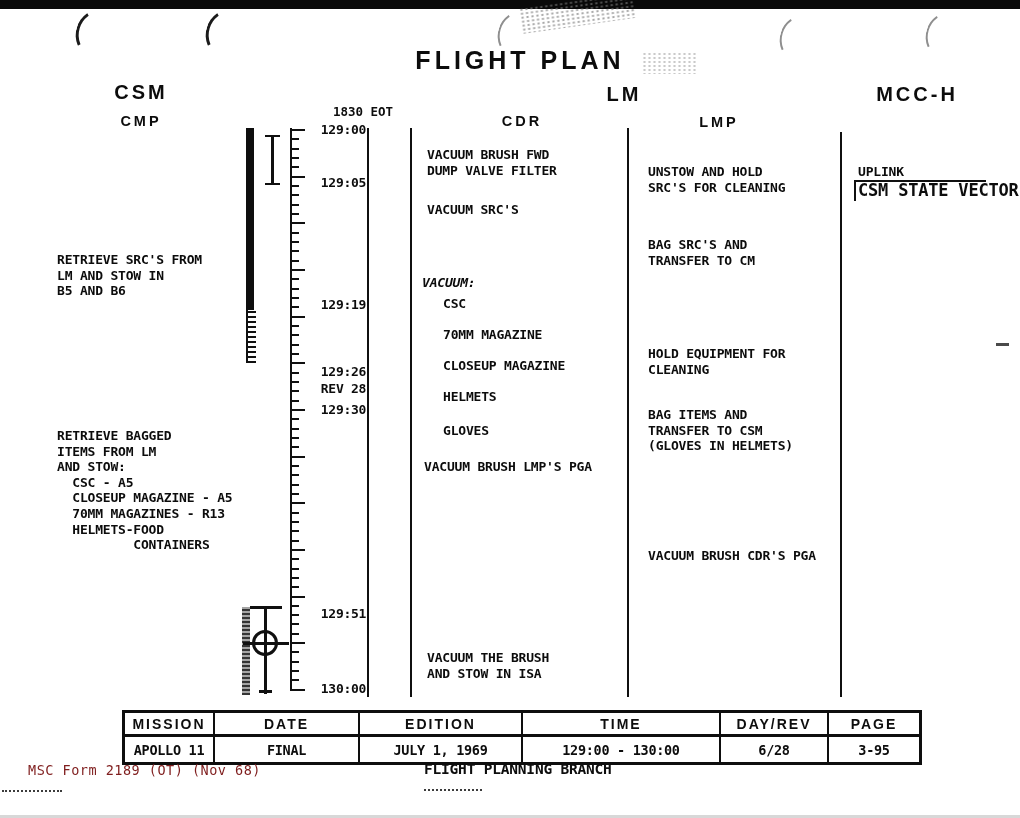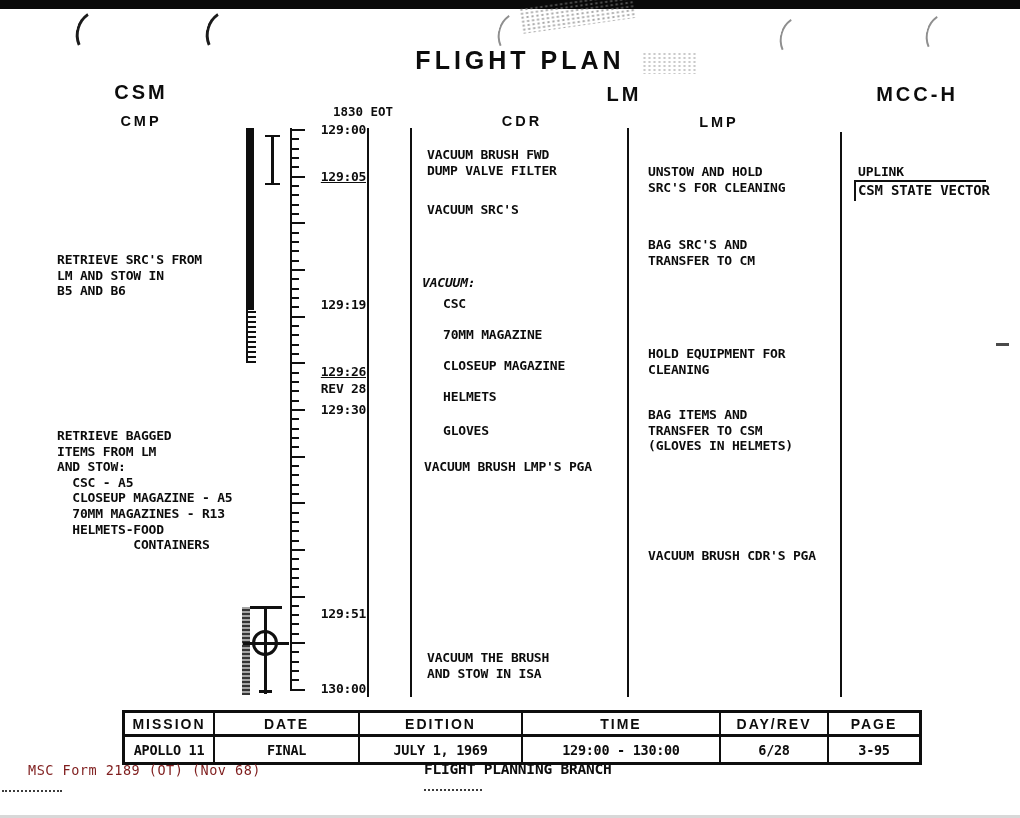--- a/index.html
+++ b/index.html
@@ -19,21 +19,21 @@
        font-weight:bold;color:#0c0c0c;}
   .title{font-size:25px;letter-spacing:4px;}
   .big{font-size:20px;letter-spacing:3px;}
   .small{font-size:14.5px;letter-spacing:3px;}
   
   .vline{position:absolute;width:2px;background:#101010;}
   .tick{position:absolute;left:292px;width:7px;height:2px;background:#101010;}
   .tick.major{width:13px;}
   .time-label{position:absolute;left:300px;width:66px;text-align:right;
        font-weight:bold;font-size:13px;line-height:16px;letter-spacing:-0.3px;}
-  .time-label.underline{text-decoration:underline;}
+  .time-label.underline{}
   .eot{position:absolute;left:300px;top:104px;width:66px;text-align:center;
        font-weight:bold;font-size:12.5px;margin-left:30px;}
   .bar-solid{position:absolute;left:246px;top:128px;width:8px;height:182px;background:#0e0e0e;}
   .bar-ladder{position:absolute;left:246px;top:310px;width:8px;height:53px;
        background:repeating-linear-gradient(0deg,#101010 0 2px,#fdfdfd 2px 5px);
        border-left:2px solid #101010;}
   .bar-fuzzy{position:absolute;left:242px;top:607px;width:8px;height:88px;opacity:.9;
        background:repeating-linear-gradient(0deg,#1e1e1e 0 2px,#9a9a9a 2px 4px);}
   .ibeam{position:absolute;left:265px;top:135px;width:15px;height:46px;
        border-top:2px solid #101010;border-bottom:2px solid #101010;
@@ -44,21 +44,21 @@
   .eatsym .circle{position:absolute;left:6px;top:24px;width:26px;height:26px;
        border:3px solid #101010;border-radius:50%;box-sizing:border-box;}
   .eatsym .cross{position:absolute;left:-3px;top:36px;width:46px;height:3px;background:#101010;}
   .eatsym .foot{position:absolute;left:13px;top:84px;width:13px;height:3px;background:#101010;}
   
   .txt{position:absolute;white-space:pre;font-weight:bold;font-size:13px;line-height:15.6px;
        letter-spacing:-0.2px;color:#0c0c0c;}
   
   .uplink-box{position:absolute;left:854px;top:180px;width:132px;height:21px;
        border-top:2px solid #101010;border-left:2px solid #101010;
-       font-weight:bold;font-size:14px;line-height:15px;letter-spacing:-0.2px;padding:1px 0 0 2px;
+       font-weight:bold;font-size:17px;line-height:15px;letter-spacing:-0.2px;padding:1px 0 0 2px;
        box-sizing:border-box;white-space:pre;}
   
   .ftable{position:absolute;left:122px;top:710px;display:grid;
        grid-template-columns:90px 145px 163px 198px 108px 90px;border:3px solid #0e0e0e;background:#fff;}
   .ftable .th{height:21px;display:flex;align-items:center;justify-content:center;
        font-family:"Liberation Sans",sans-serif;font-weight:bold;font-size:14px;letter-spacing:2px;
        border-right:2px solid #0e0e0e;border-bottom:3px solid #0e0e0e;}
   .ftable .td{height:25px;display:flex;align-items:center;justify-content:center;
        font-weight:bold;font-size:13.5px;letter-spacing:-0.3px;border-right:2px solid #0e0e0e;}
   .ftable .th:nth-child(6),.ftable .td:nth-child(12){border-right:none;}
@@ -150,21 +150,21 @@
       <div class="tick" style="top: 633px;"></div>
       <div class="tick major" style="top: 642px;"></div>
       <div class="tick" style="top: 651px;"></div>
       <div class="tick" style="top: 661px;"></div>
       <div class="tick" style="top: 670px;"></div>
       <div class="tick" style="top: 679px;"></div>
       <div class="tick major" style="top: 689px;"></div>
     </div>
   <div>
       <div class="time-label" style="top: 122px;">129:00</div>
-      <div class="time-label" style="top: 169px; text-decoration: underline;">129:05</div>
+      <div class="time-label" style="top: 175px;">129:05</div>
       <div class="time-label" style="top: 297px;">129:19</div>
       <div class="time-label underline" style="top: 364px;">129:26</div>
       <div class="time-label" style="top: 381px;">REV 28</div>
       <div class="time-label" style="top: 402px;">129:30</div>
       <div class="time-label" style="top: 606px;">129:51</div>
       <div class="time-label" style="top: 681px;">130:00</div>
     </div>
 
   <div class="vline" style="left:367px;top:128px;height:569px;"></div>
   <div class="vline" style="left:410px;top:128px;height:569px;"></div>

